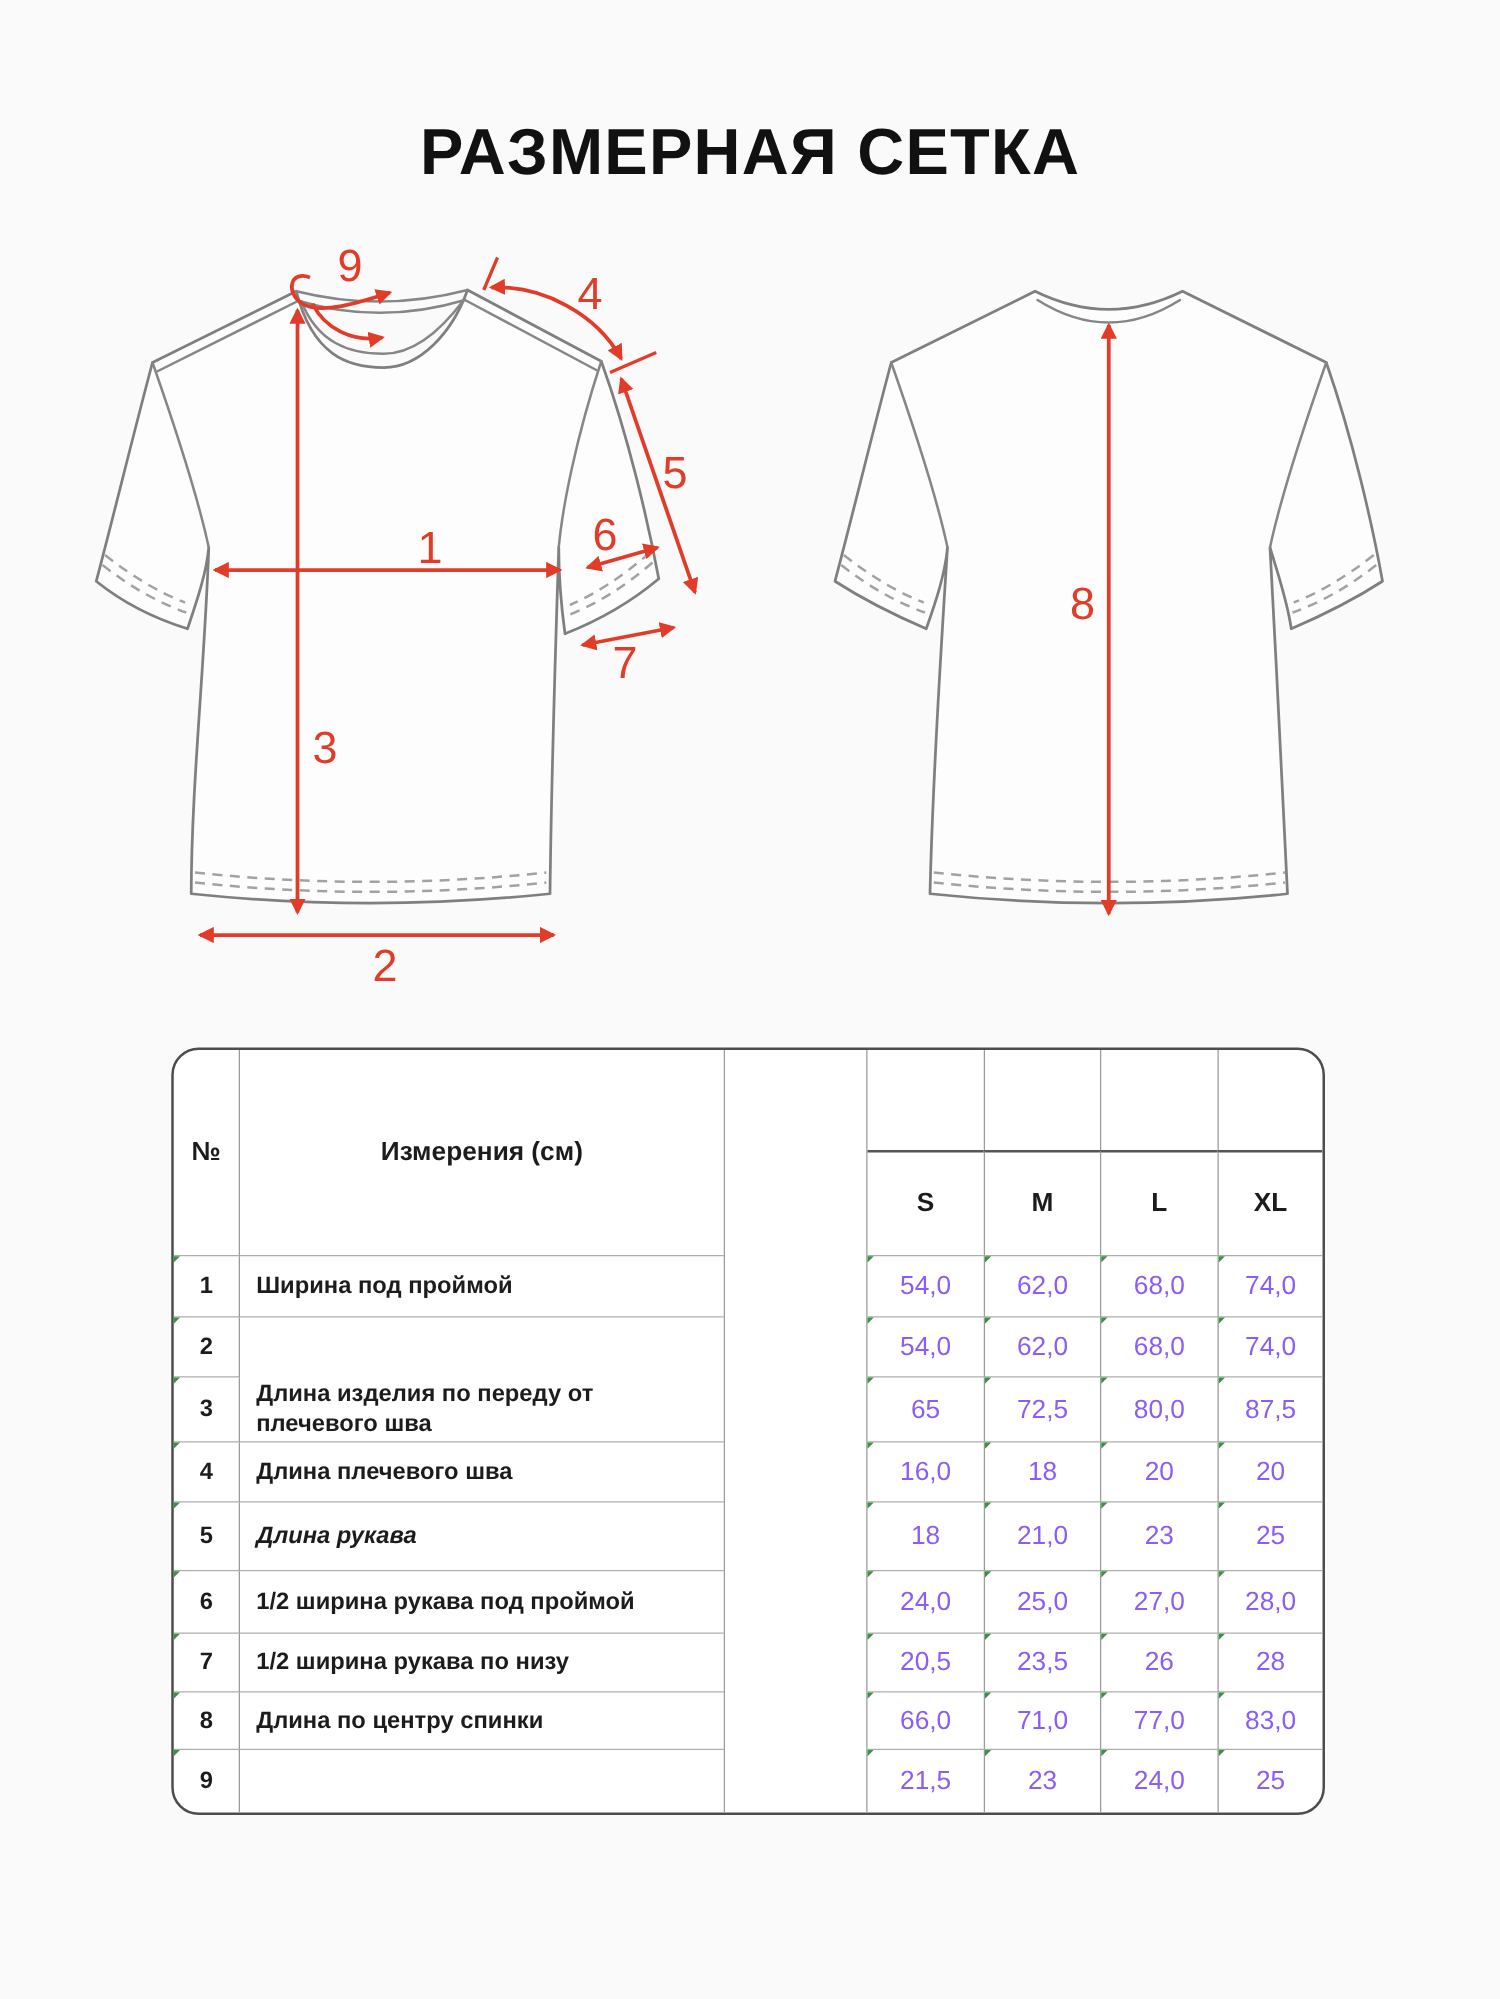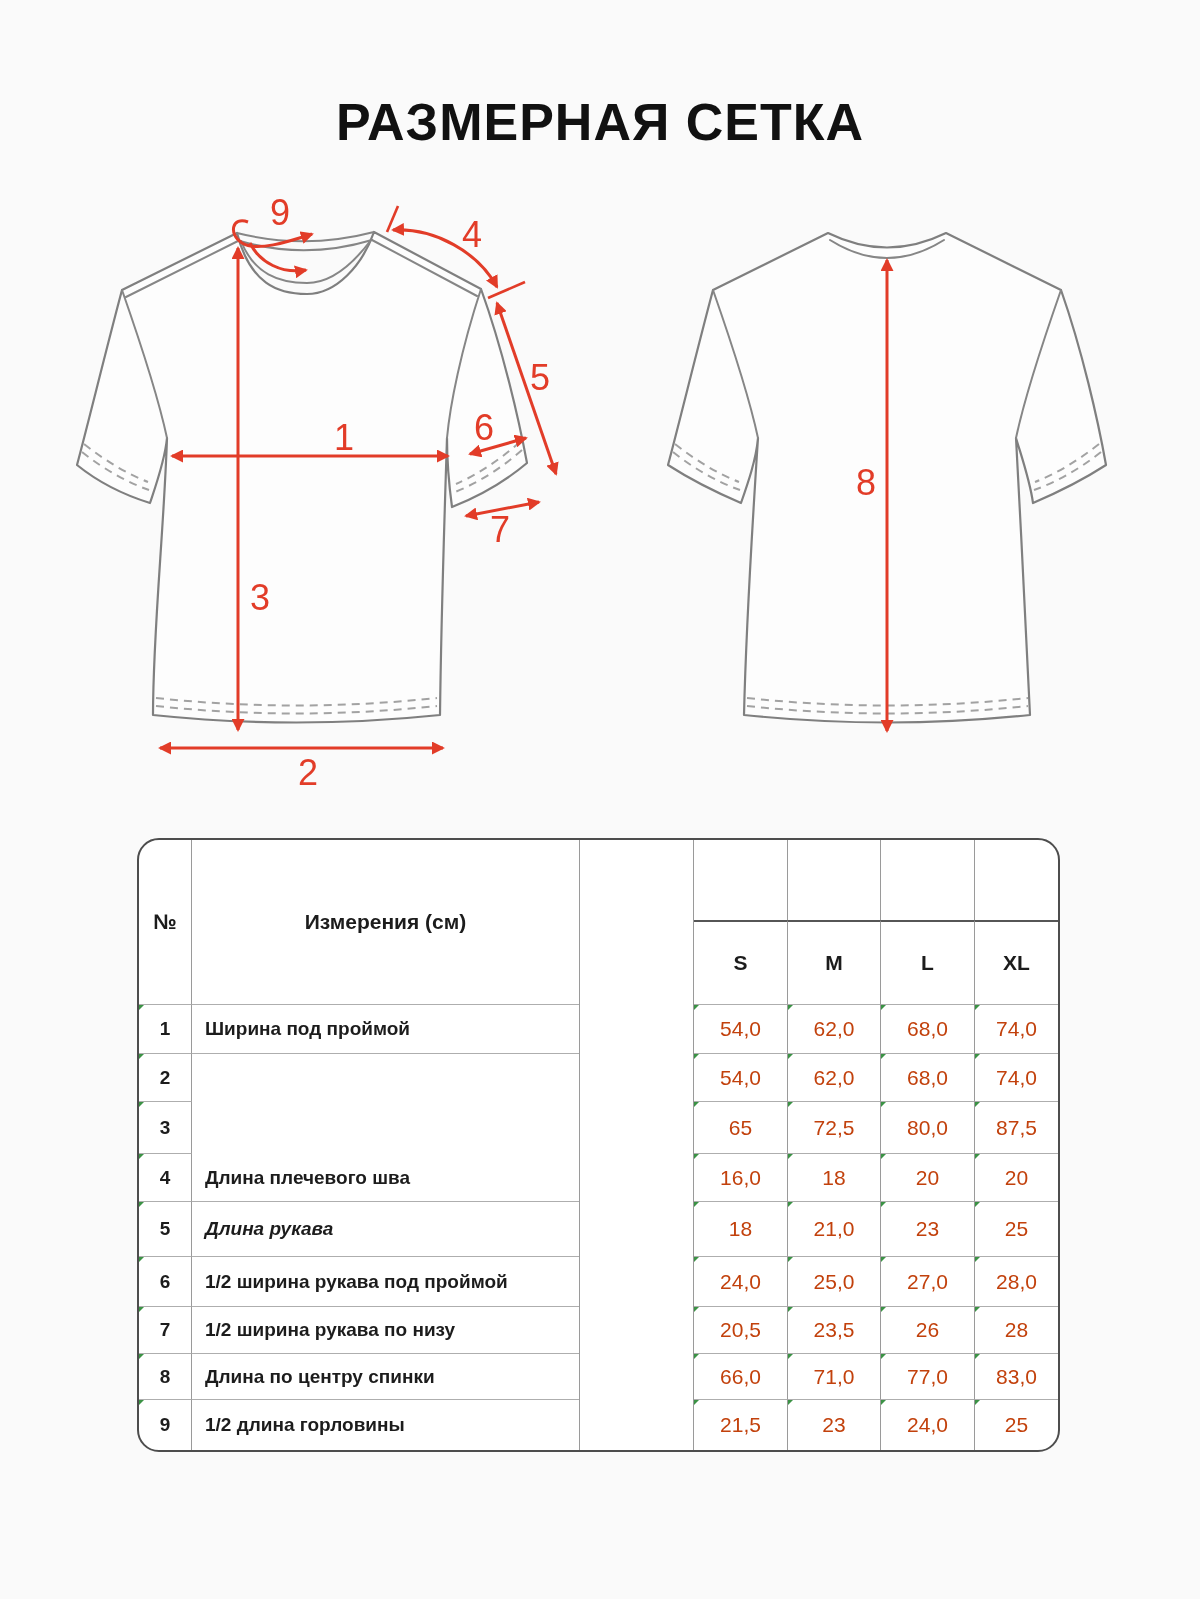--- a/index.html
+++ b/index.html
@@ -38,21 +38,21 @@
     border:2px solid #4d4d4d;
     border-radius:22px;
     overflow:hidden;
     color:#1c1c1c;
   }
   .cell{display:flex;align-items:center;justify-content:center;box-sizing:border-box;}
   .hd{font-weight:bold;font-size:21px;}
   .num{font-weight:bold;font-size:19px;position:relative;}
   .mname{font-weight:bold;font-size:19px;justify-content:flex-start;text-align:left;
          padding:2px 8px 2px 13px;line-height:1.25;}
-  .val{font-size:21px;color:#c2410c;position:relative;}
+  .val{font-size:21px;color:#8b5cf6;position:relative;}
   .vr{border-right:1px solid #9a9a9a;}      
   .gap{border-left:1px solid #9a9a9a;border-right:1px solid #9a9a9a;}
   .bl{border-left:1px solid #9a9a9a;}       
   .rb{border-bottom:1px solid #aeaeae;}     
   .szhead{border-top:2px solid #565656;}    
   .gm::before{
     content:"";position:absolute;left:0;top:0;width:0;height:0;
     border-top:5px solid #3b9245;border-right:5px solid transparent;
   }
 </style>
@@ -183,20 +183,21 @@
     <div class="cell val rb bl gm" style="grid-column:6;grid-row:3;">68,0</div>
     <div class="cell val rb bl gm" style="grid-column:7;grid-row:3;">74,0</div>
 
     <div class="cell num vr rb gm" style="grid-column:1;grid-row:4;">2</div>
     <div class="cell val rb gm" style="grid-column:4;grid-row:4;">54,0</div>
     <div class="cell val rb bl gm" style="grid-column:5;grid-row:4;">62,0</div>
     <div class="cell val rb bl gm" style="grid-column:6;grid-row:4;">68,0</div>
     <div class="cell val rb bl gm" style="grid-column:7;grid-row:4;">74,0</div>
 
     <div class="cell num vr rb gm" style="grid-column:1;grid-row:5;">3</div>
+    <div class="cell mname rb" style="grid-column:2;grid-row:5;">Длина изделия по переду от плечевого шва</div>
     <div class="cell val rb gm" style="grid-column:4;grid-row:5;">65</div>
     <div class="cell val rb bl gm" style="grid-column:5;grid-row:5;">72,5</div>
     <div class="cell val rb bl gm" style="grid-column:6;grid-row:5;">80,0</div>
     <div class="cell val rb bl gm" style="grid-column:7;grid-row:5;">87,5</div>
 
     <div class="cell num vr rb gm" style="grid-column:1;grid-row:6;">4</div>
     <div class="cell mname rb" style="grid-column:2;grid-row:6;">Длина плечевого шва</div>
     <div class="cell val rb gm" style="grid-column:4;grid-row:6;">16,0</div>
     <div class="cell val rb bl gm" style="grid-column:5;grid-row:6;">18</div>
     <div class="cell val rb bl gm" style="grid-column:6;grid-row:6;">20</div>
@@ -224,20 +225,19 @@
     <div class="cell val rb bl gm" style="grid-column:7;grid-row:9;">28</div>
 
     <div class="cell num vr rb gm" style="grid-column:1;grid-row:10;">8</div>
     <div class="cell mname rb" style="grid-column:2;grid-row:10;">Длина по центру спинки</div>
     <div class="cell val rb gm" style="grid-column:4;grid-row:10;">66,0</div>
     <div class="cell val rb bl gm" style="grid-column:5;grid-row:10;">71,0</div>
     <div class="cell val rb bl gm" style="grid-column:6;grid-row:10;">77,0</div>
     <div class="cell val rb bl gm" style="grid-column:7;grid-row:10;">83,0</div>
 
     <div class="cell num vr gm" style="grid-column:1;grid-row:11;">9</div>
-    <div class="cell mname" style="grid-column:2;grid-row:11;">1/2 длина горловины</div>
     <div class="cell val gm" style="grid-column:4;grid-row:11;">21,5</div>
     <div class="cell val bl gm" style="grid-column:5;grid-row:11;">23</div>
     <div class="cell val bl gm" style="grid-column:6;grid-row:11;">24,0</div>
     <div class="cell val bl gm" style="grid-column:7;grid-row:11;">25</div>
 
   </div>
 </div>
 
 </body></html>

